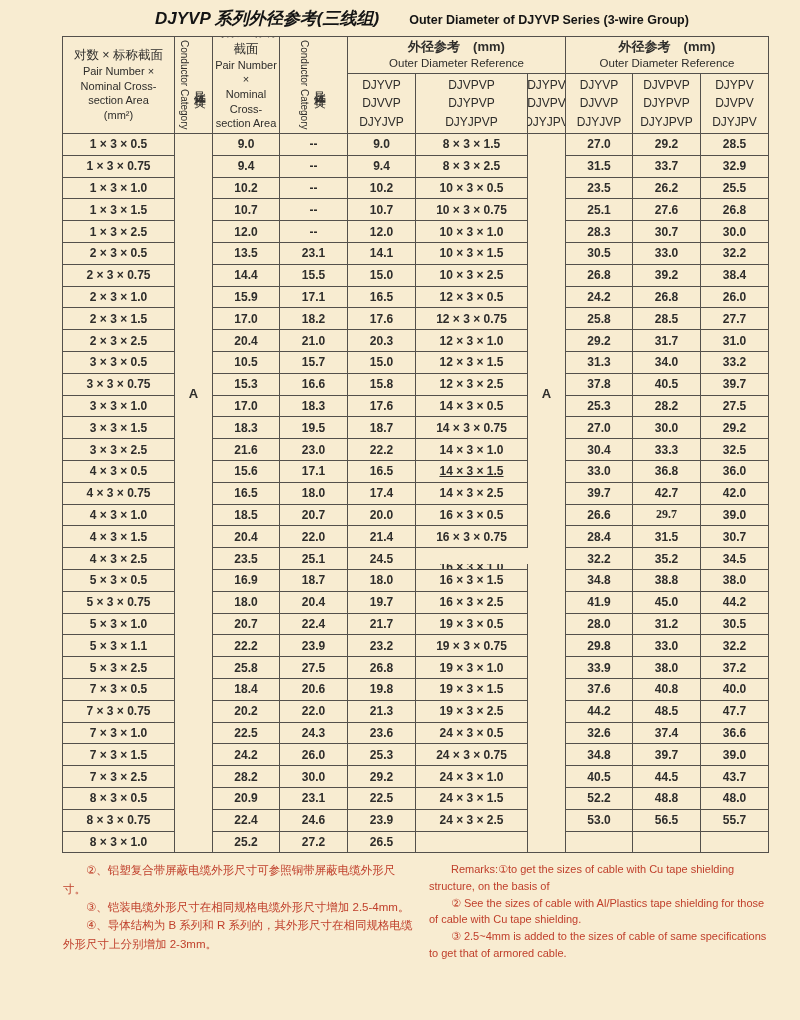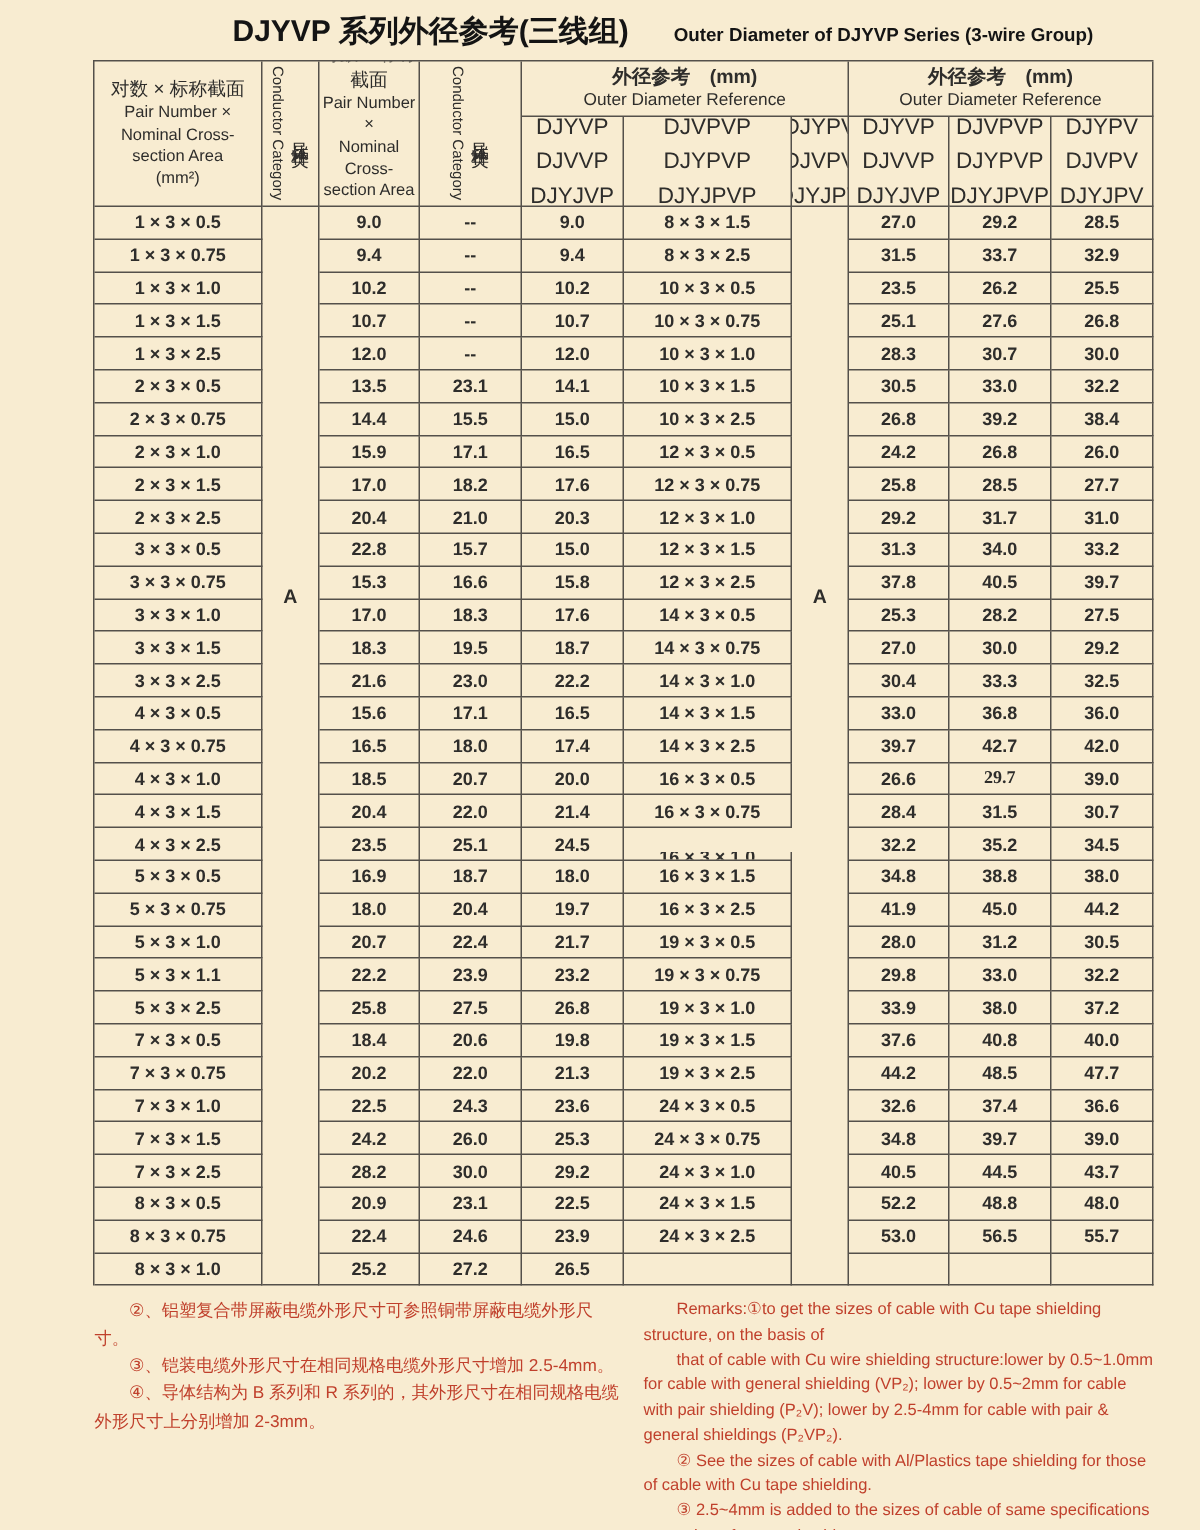--- a/index.html
+++ b/index.html
@@ -9,21 +9,21 @@
     background:#f8ecd1;
     font-family:"Liberation Sans","DejaVu Sans",sans-serif;
     color:#2e2d2b;
     overflow:hidden;
   }
   .title-row {
     display:flex; align-items:baseline; gap:30px;
     padding:7px 0 6px 155px;
     font-weight:bold; color:#141414;
   }
-  .title-zh { font-size:20px; }
+  .title-zh { font-size:17px;font-style:italic; }
   .title-en { font-size:12.5px; }
 
   .table-wrap {
     margin-left:62px; width:fit-content;
     border-top:1px solid #54504b; border-left:1px solid #54504b;
   }
   .thead {
     display:grid;
     grid-template-columns:112px 38px 67px 68px 68px 112px 38px 67px 68px 68px;
     grid-template-rows:37px 60px;
@@ -34,21 +34,21 @@
     text-align:center; overflow:hidden;
   }
   .h-spec { grid-row:1/3; font-size:11px; line-height:1.34; }
   .h-spec .zh { font-size:12.5px; }
   .h-cond { grid-row:1/3; flex-direction:row; gap:1px; }
   .cond-en { writing-mode:vertical-lr; font-size:10px; line-height:1.1; }
   .cond-zh { writing-mode:vertical-rl; text-orientation:upright; font-size:12px; letter-spacing:2px; }
   .h-od { grid-column:span 3; line-height:1.3; }
   .h-od .zh { font-size:13px; font-weight:bold; }
   .h-od .en { font-size:11.5px; }
-  .h-type { font-size:15px; line-height:1.55; }
+  .h-type { font-size:12px; line-height:1.55; }
 
   .tbody { display:flex; }
   .half {
     display:grid;
     grid-template-columns:112px 38px 67px 68px 68px;
     grid-auto-rows:21.8px;
   }
   .c {
     border-right:1px solid #54504b; border-bottom:1px solid #54504b;
     display:flex; align-items:center; justify-content:center;
@@ -173,21 +173,21 @@
         <div class="c val" style="grid-column: 5;">16.5</div>
         <div class="c spec" style="grid-column: 1;">2 × 3 × 1.5</div>
         <div class="c val" style="grid-column: 3;">17.0</div>
         <div class="c val" style="grid-column: 4;">18.2</div>
         <div class="c val" style="grid-column: 5;">17.6</div>
         <div class="c spec" style="grid-column: 1;">2 × 3 × 2.5</div>
         <div class="c val" style="grid-column: 3;">20.4</div>
         <div class="c val" style="grid-column: 4;">21.0</div>
         <div class="c val" style="grid-column: 5;">20.3</div>
         <div class="c spec" style="grid-column: 1;">3 × 3 × 0.5</div>
-        <div class="c val" style="grid-column: 3;">22.8</div>
+        <div class="c val" style="grid-column: 3;">10.5</div>
         <div class="c val" style="grid-column: 4;">15.7</div>
         <div class="c val" style="grid-column: 5;">15.0</div>
         <div class="c spec" style="grid-column: 1;">3 × 3 × 0.75</div>
         <div class="c val" style="grid-column: 3;">15.3</div>
         <div class="c val" style="grid-column: 4;">16.6</div>
         <div class="c val" style="grid-column: 5;">15.8</div>
         <div class="c spec" style="grid-column: 1;">3 × 3 × 1.0</div>
         <div class="c val" style="grid-column: 3;">17.0</div>
         <div class="c val" style="grid-column: 4;">18.3</div>
         <div class="c val" style="grid-column: 5;">17.6</div>
@@ -329,21 +329,21 @@
         <div class="c val" style="grid-column: 4;">28.2</div>
         <div class="c val" style="grid-column: 5;">27.5</div>
         <div class="c spec" style="grid-column: 1;">14 × 3 × 0.75</div>
         <div class="c val" style="grid-column: 3;">27.0</div>
         <div class="c val" style="grid-column: 4;">30.0</div>
         <div class="c val" style="grid-column: 5;">29.2</div>
         <div class="c spec" style="grid-column: 1;">14 × 3 × 1.0</div>
         <div class="c val" style="grid-column: 3;">30.4</div>
         <div class="c val" style="grid-column: 4;">33.3</div>
         <div class="c val" style="grid-column: 5;">32.5</div>
-        <div class="c spec" style="grid-column: 1;">14 × 3 × 1.5</div>
+        <div class="c spec" style="grid-column: 1; text-decoration: underline;">14 × 3 × 1.5</div>
         <div class="c val" style="grid-column: 3;">33.0</div>
         <div class="c val" style="grid-column: 4;">36.8</div>
         <div class="c val" style="grid-column: 5;">36.0</div>
         <div class="c spec" style="grid-column: 1;">14 × 3 × 2.5</div>
         <div class="c val" style="grid-column: 3;">39.7</div>
         <div class="c val" style="grid-column: 4;">42.7</div>
         <div class="c val" style="grid-column: 5;">42.0</div>
         <div class="c spec" style="grid-column: 1;">16 × 3 × 0.5</div>
         <div class="c val" style="grid-column: 3;">26.6</div>
         <div class="c val" style="grid-column: 4; font-family: Liberation Serif, serif;">29.7</div>
@@ -413,18 +413,17 @@
 </div>
 
 <div class="notes">
   <div class="notes-zh">
     <p>②、铝塑复合带屏蔽电缆外形尺寸可参照铜带屏蔽电缆外形尺寸。</p>
     <p>③、铠装电缆外形尺寸在相同规格电缆外形尺寸增加 2.5-4mm。</p>
     <p>④、导体结构为 B 系列和 R 系列的，其外形尺寸在相同规格电缆外形尺寸上分别增加 2-3mm。</p>
   </div>
   <div class="notes-en">
     <p>Remarks:①to get the sizes of cable with Cu tape shielding structure, on the basis of</p>
-    <p>that of cable with Cu wire shielding structure:lower by 0.5~1.0mm for cable with general shielding (VP₂); lower by 0.5~2mm for cable with pair shielding (P₂V); lower by 2.5-4mm for cable with pair &amp; general shieldings (P₂VP₂).</p>
     <p>② See the sizes of cable with Al/Plastics tape shielding for those of cable with Cu tape shielding.</p>
     <p>③ 2.5~4mm is added to the sizes of cable of same specifications to get that of armored cable.</p>
 
   </div>
 </div>
 
 </body></html>

